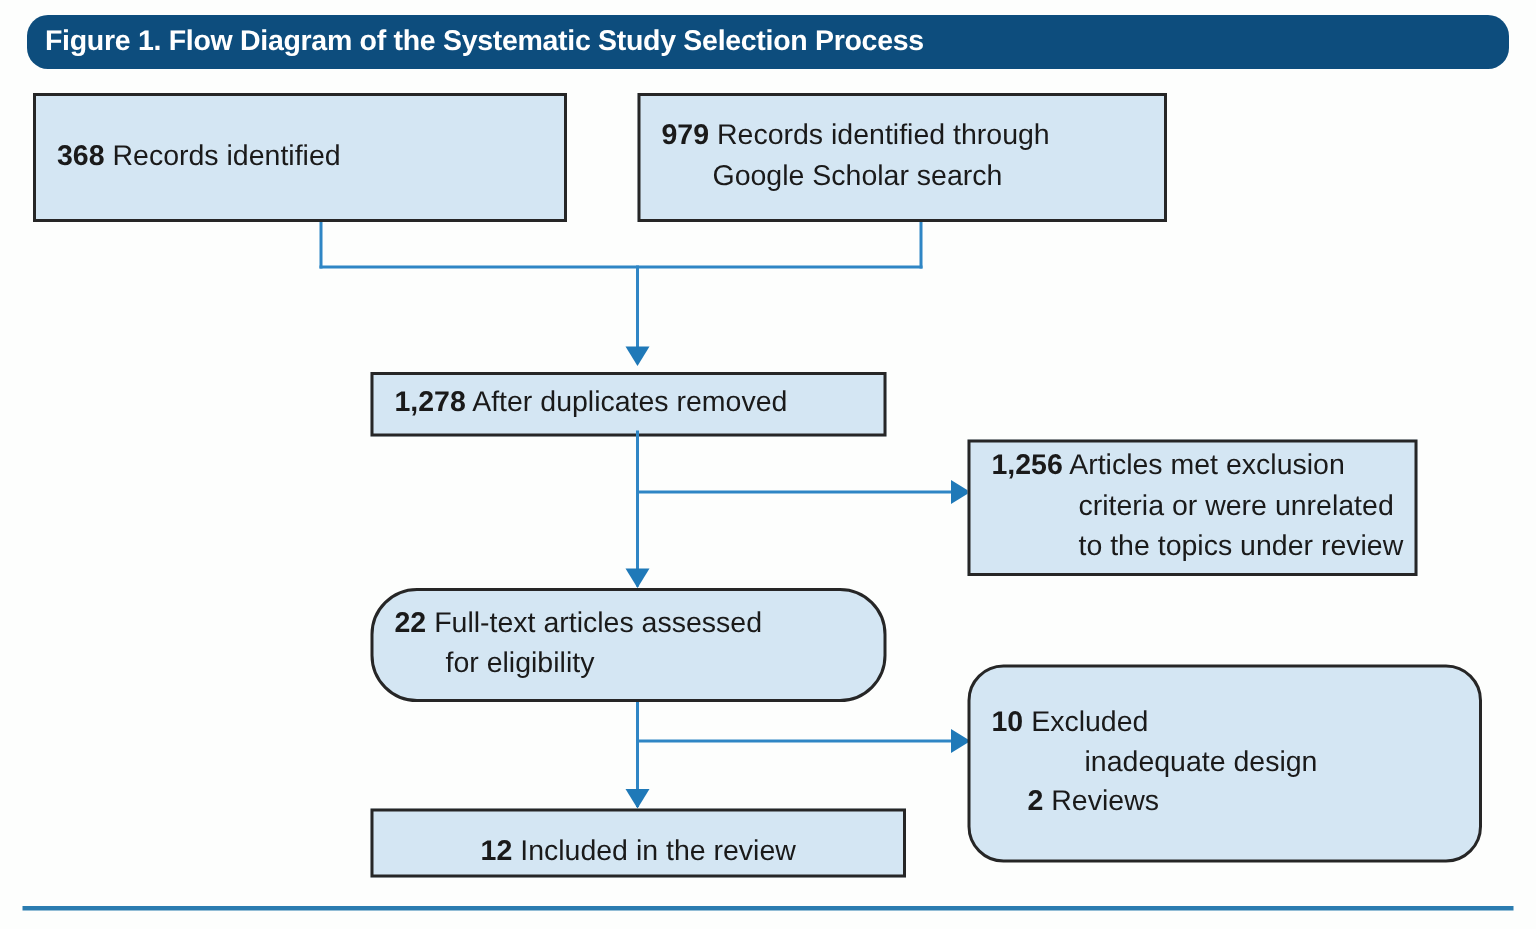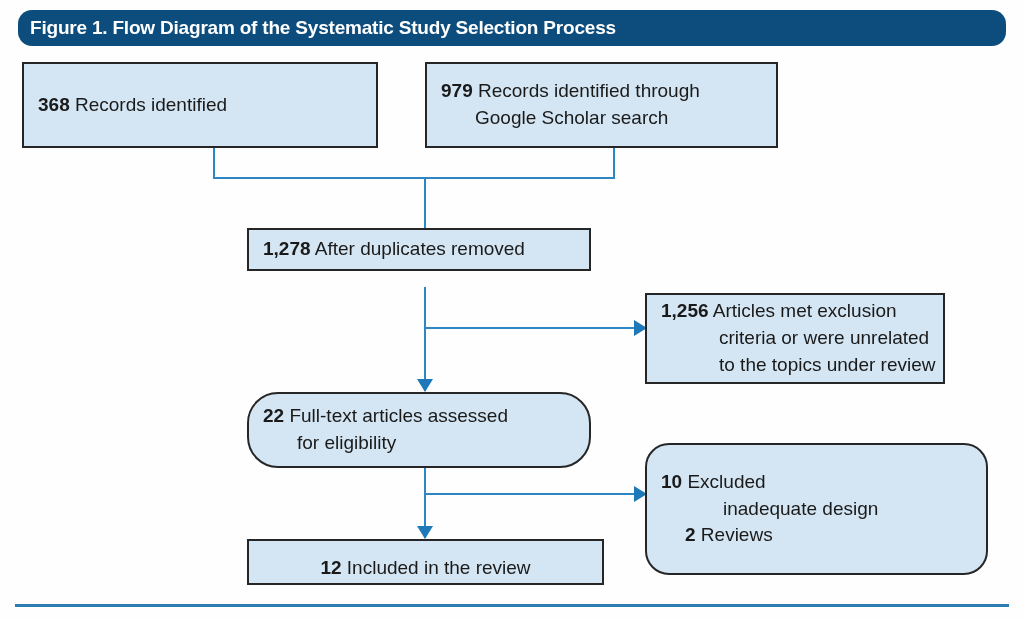--- a/index.html
+++ b/index.html
@@ -134,21 +134,21 @@
       <div class="fline cont-2">Google Scholar search</div>
     </div>
   </div>
 
   <div class="vline" style="left:213px; top:148px; height:31px;"></div>
   <div class="vline" style="left:613px; top:148px; height:31px;"></div>
   <div class="hline" style="left:213px; top:177px; width:402px;"></div>
   <div class="vline" style="left:424px; top:177px; height:56px;"></div>
   <div class="arrow-down" style="left:417px; top:231px;"></div>
 
-  <div class="fbox" style="left:247px; top:228px; width:344px; height:43px;">
+  <div class="fbox" style="left:247px; top:248px; width:344px; height:43px;">
     <div class="inner">
       <div class="fline"><span class="num">1,278</span> <span>After duplicates removed</span></div>
     </div>
   </div>
 
   <div class="vline" style="left:424px; top:287px; height:104px;"></div>
   <div class="arrow-down" style="left:417px; top:379px;"></div>
   <div class="hline" style="left:424px; top:327px; width:212px;"></div>
   <div class="arrow-right" style="left:634px; top:320px;"></div>
 

